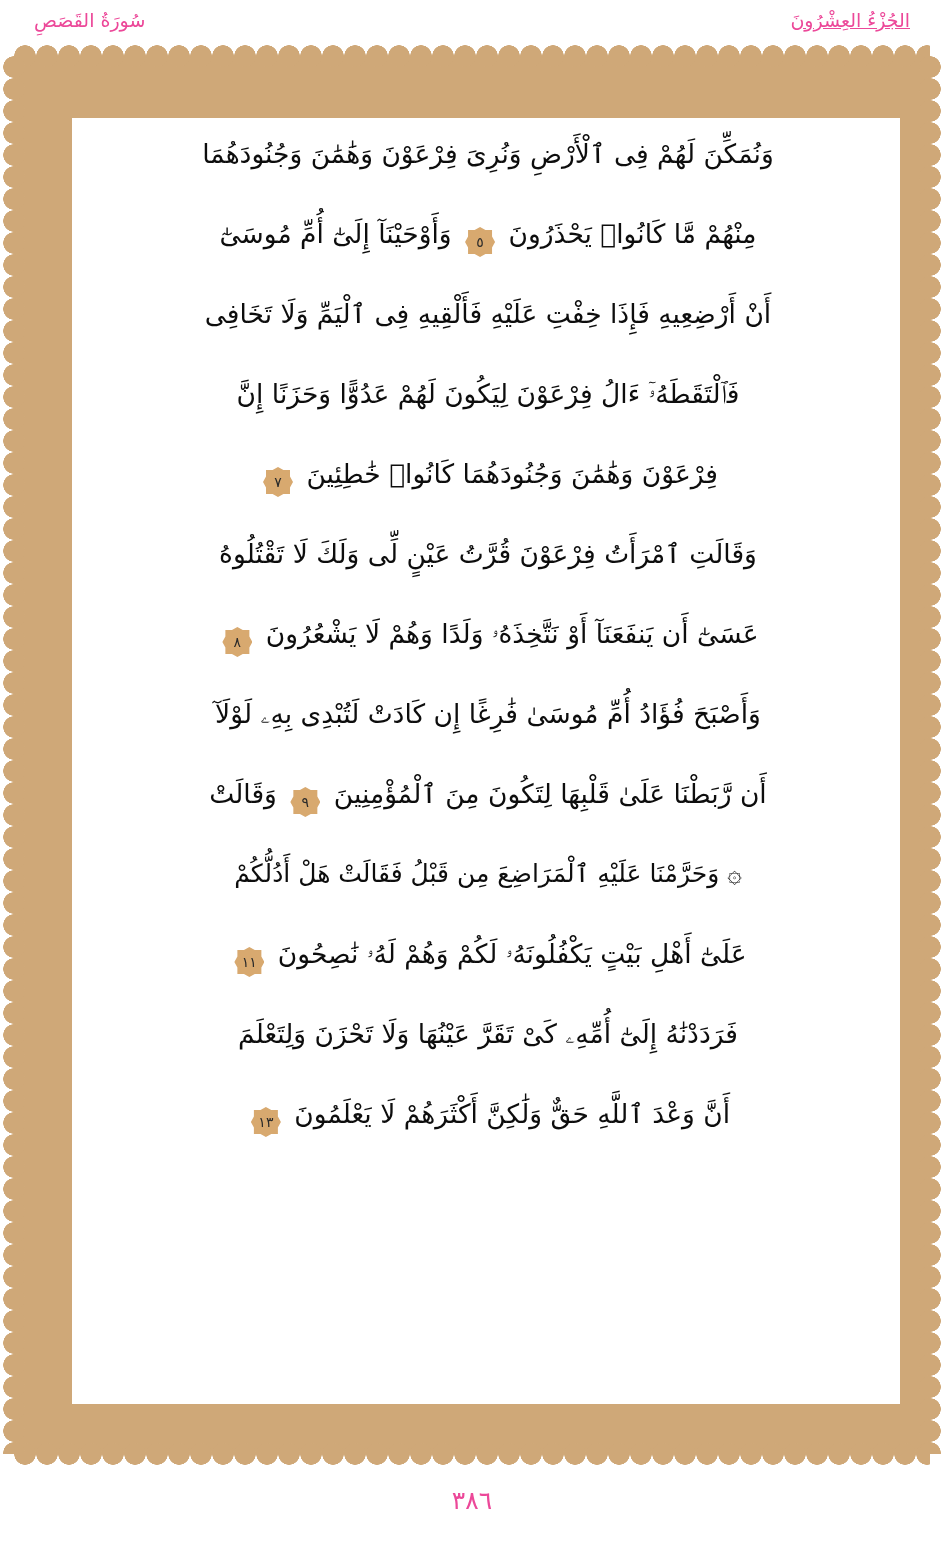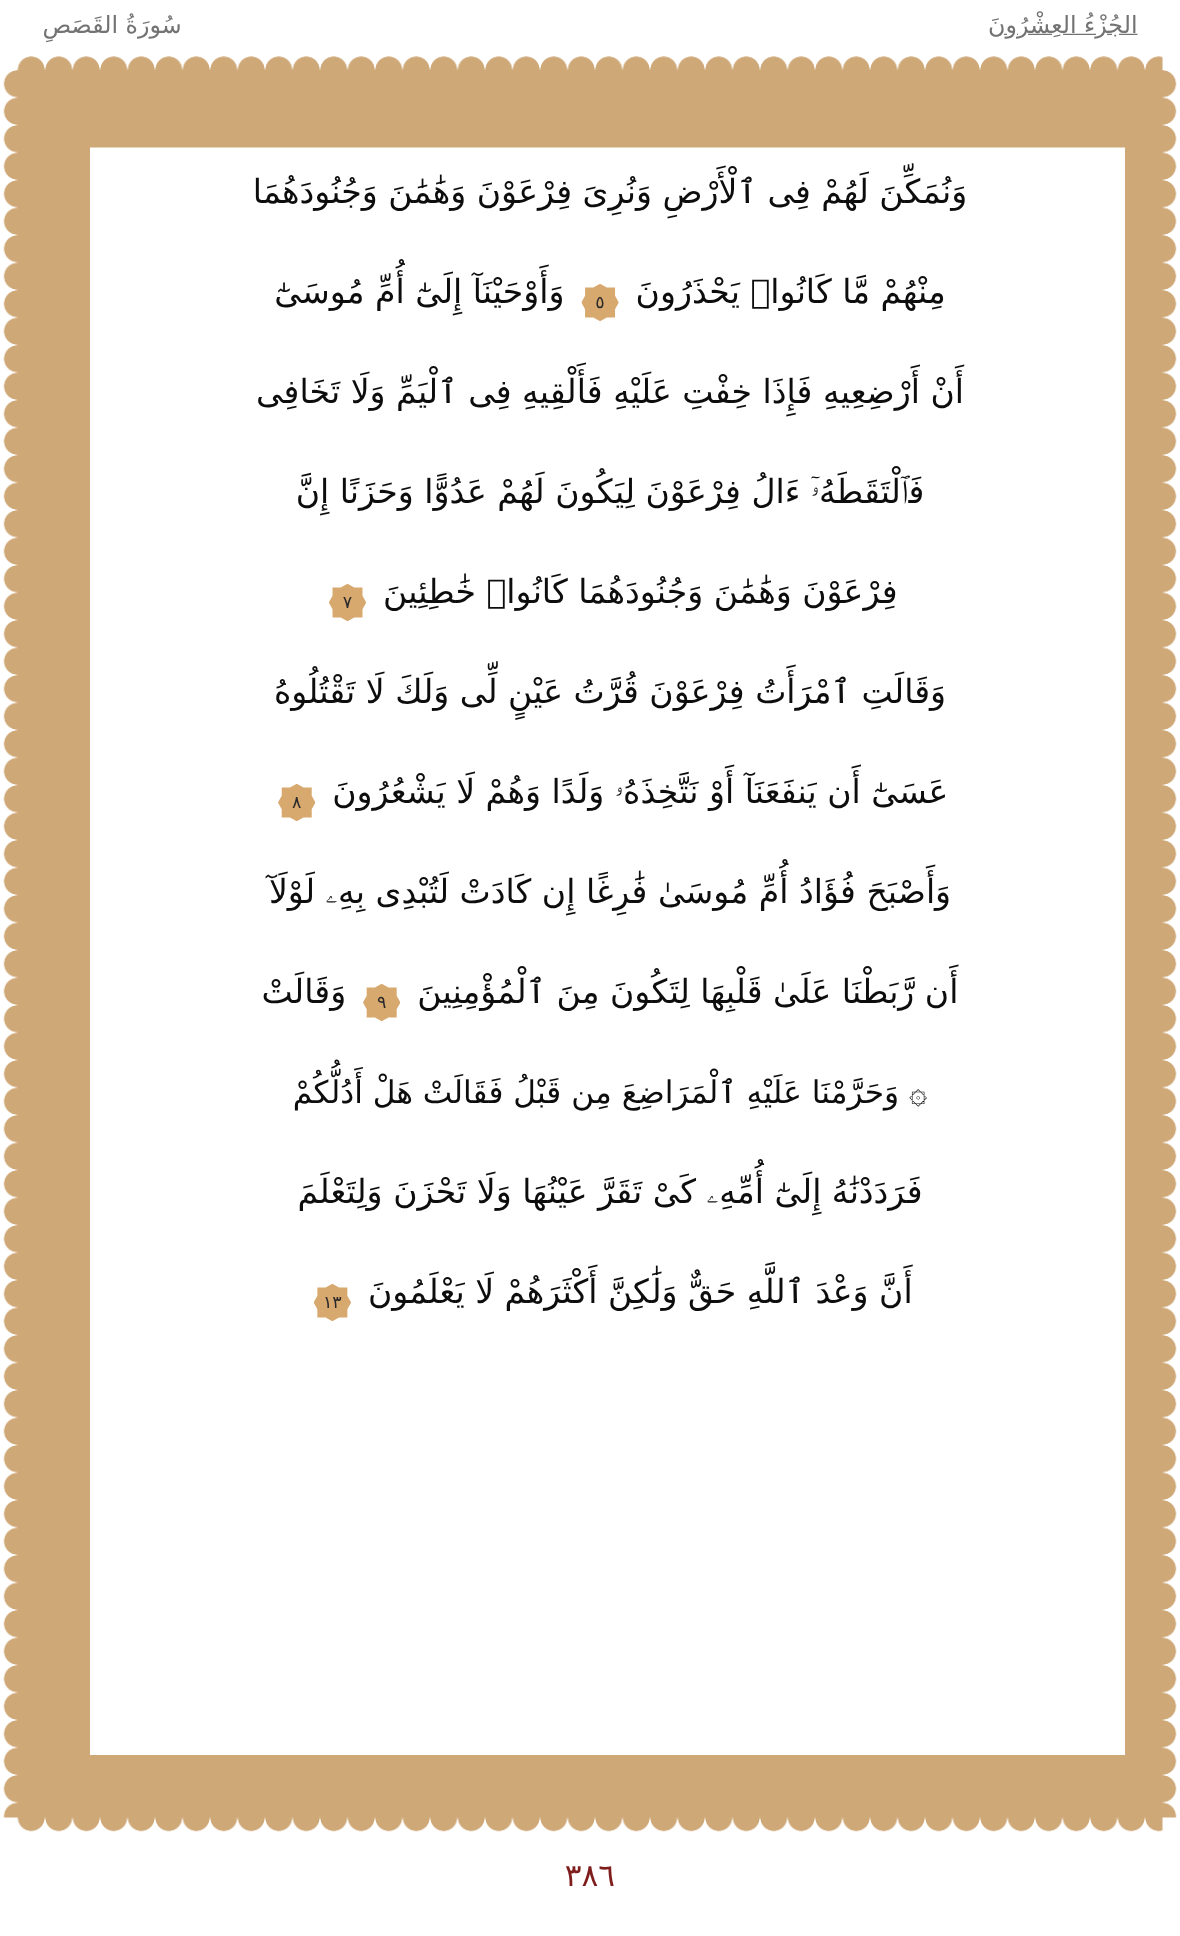--- a/index.html
+++ b/index.html
@@ -25,21 +25,21 @@
     box-sizing: border-box;
     padding: 8px 34px 0 34px;
     display: flex;
     flex-direction: row;
     justify-content: space-between;
     align-items: flex-start;
   }
   .header-item {
     font-family: "DejaVu Sans", sans-serif;
     font-size: 19px;
-    color: #737373;
+    color: #ec4899;
     line-height: 1.3;
     white-space: nowrap;
     direction: rtl;
   }
   .header-juz { text-align: left; text-decoration: underline; }
   .header-surah { text-align: right; }
 
   
   .frame-outer {
     position: absolute;
@@ -132,21 +132,21 @@
   .page-footer {
     position: absolute;
     bottom: 34px;
     left: 0;
     width: 944px;
     text-align: center;
   }
   .page-number {
     font-family: "DejaVu Sans", sans-serif;
     font-size: 25px;
-    color: #7f1d1d;
+    color: #ec4899;
     letter-spacing: 1px;
   }
 </style>
 </head>
 <body>
 
 <div class="page-header">
   <div class="header-item header-juz">الجُزْءُ العِشْرُونَ</div>
   <div class="header-item header-surah">سُورَةُ القَصَصِ</div>
 </div>
@@ -190,20 +190,24 @@
   </div>
   <div class="aya-line">
     <span>أَن رَّبَطْنَا عَلَىٰ قَلْبِهَا لِتَكُونَ مِنَ ٱلْمُؤْمِنِينَ</span>
     <span class="aya-mark">٩</span>
     <span>وَقَالَتْ</span>
   </div>
   <div class="aya-line tight">
     <span>۞ وَحَرَّمْنَا عَلَيْهِ ٱلْمَرَاضِعَ مِن قَبْلُ فَقَالَتْ هَلْ أَدُلُّكُمْ</span>
   </div>
   <div class="aya-line">
+    <span>عَلَىٰٓ أَهْلِ بَيْتٍ يَكْفُلُونَهُۥ لَكُمْ وَهُمْ لَهُۥ نَٰصِحُونَ</span>
+    <span class="aya-mark">١١</span>
+  </div>
+  <div class="aya-line">
     <span>فَرَدَدْنَٰهُ إِلَىٰٓ أُمِّهِۦ كَىْ تَقَرَّ عَيْنُهَا وَلَا تَحْزَنَ وَلِتَعْلَمَ</span>
   </div>
   <div class="aya-line">
     <span>أَنَّ وَعْدَ ٱللَّهِ حَقٌّ وَلَٰكِنَّ أَكْثَرَهُمْ لَا يَعْلَمُونَ</span>
     <span class="aya-mark">١٣</span>
   </div>
 </div>
 
 <div class="page-footer">
   <span class="page-number">٣٨٦</span>

